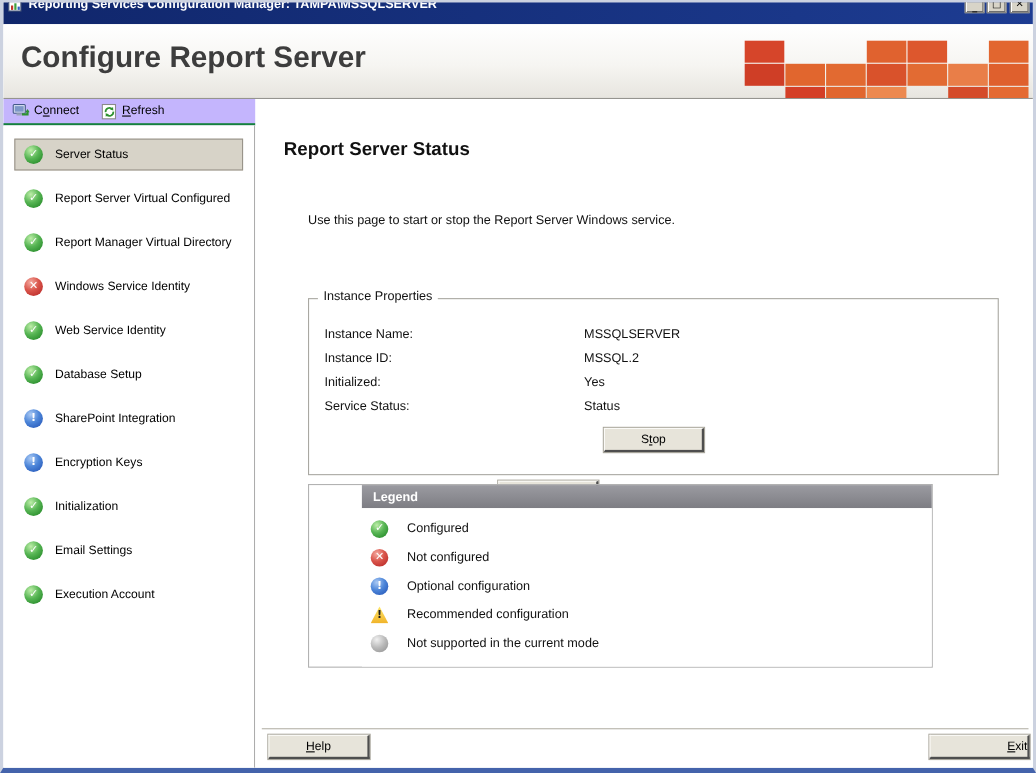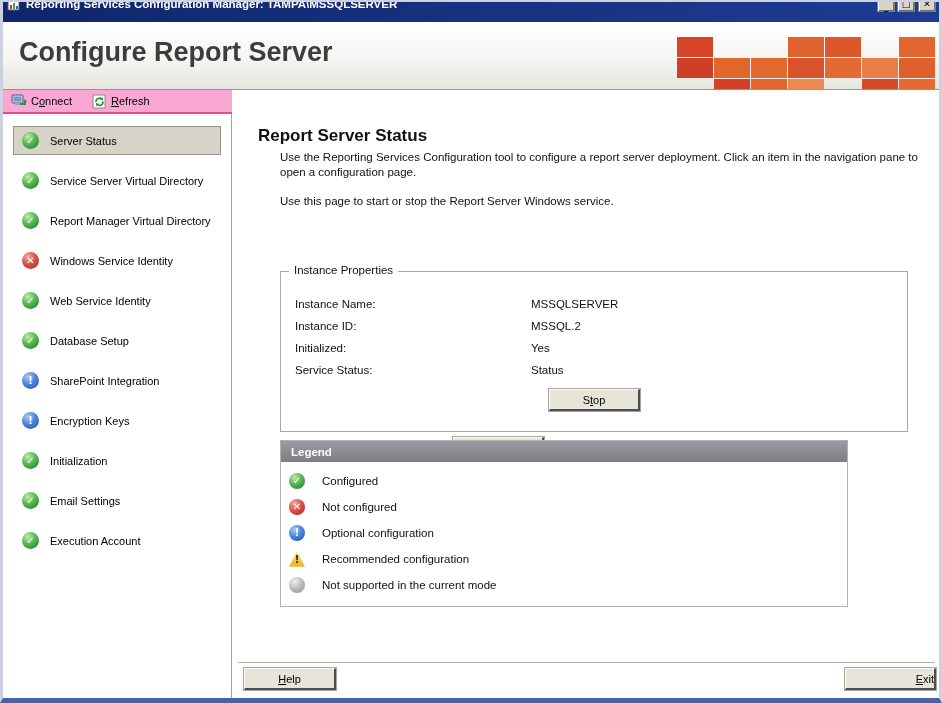--- a/index.html
+++ b/index.html
@@ -39,21 +39,21 @@
     font-size: 27px; font-weight: bold; color: #3d3d3d; letter-spacing: 0;
   }
   .mosaic {
     position: absolute; right: 4px; top: 15px;
     display: grid; grid-template-columns: repeat(7, 36px); grid-auto-rows: 20px; gap: 1px;
   }
   .mcell { width: 36px; height: 20px; }
   
   .toolbar {
     position: absolute; left: 0; top: 88px; width: 259px; height: 24px;
-    background: #f9a8d4; border-bottom: 2px solid #ec4899;
+    background: #c4b5fd; border-bottom: 2px solid #15803d;
     display: flex; align-items: center; gap: 20px; padding: 0 0 0 8px;
   }
   .tool-btn { display: flex; align-items: center; gap: 4px; font-size: 11px; color: #000; cursor: default; }
   .tool-btn svg { flex: none; }
   .mn { text-decoration: underline; }
   
   .sidebar {
     position: absolute; left: 0; top: 112px; width: 229px; bottom: 0;
     background: #fff; border-right: 1px solid #a3a3a3; padding-top: 12px;
   }
@@ -93,21 +93,21 @@
     position: relative; background: #e7e4da; font-size: 11px; color: #000;
     border-top: 1px solid #fbfaf7; border-left: 1px solid #fbfaf7;
     border-right: 2px solid #4e4e4e; border-bottom: 2px solid #4e4e4e;
     box-shadow: 0 0 0 1px #a9a69c;
     display: flex; align-items: center; justify-content: center; cursor: default;
   }
   .btn.disabled { color: #9b9a90; text-shadow: 1px 1px 0 #fff; margin-top: 48px; }
   .btn-start { position: absolute; left: 172px; top: 117px; width: 91px; height: 22px; }
   .btn-stop  { position: absolute; left: 268px; top: 117px; width: 91px; height: 22px; }
   
-  .legend { position: absolute; left: 48px; top: 350px; width: 568px; border: 1px solid #b2b2b2; }
+  .legend { position: absolute; left: 48px; top: 350px; width: 568px; border: 1px solid #b2b2b2; padding-left: 48px; }
   .legend-header {
     height: 21px; background: linear-gradient(#9b9ba1, #7d7d83);
     color: #fff; font-weight: bold; font-size: 11.5px;
     display: flex; align-items: center; padding-left: 10px;
   }
   .legend-body { background: #fff; padding: 6px 0 8px 0; }
   .legend-row { display: flex; align-items: center; gap: 17px; height: 26px; padding-left: 8px; font-size: 11.5px; color: #111; }
   .legend-row .ic { width: 16px; height: 16px; }
   
   .footer-sep { position: absolute; left: 6px; right: 4px; top: 572px; border-top: 1px solid #b5b2a8; }
@@ -214,21 +214,21 @@
 
   <div class="sidebar">
 
       <div class="nav-item selected">
         <span class="ic ic-ok">✓</span>
         <span class="nav-label">Server Status</span>
       </div>
 
       <div class="nav-item">
         <span class="ic ic-ok">✓</span>
-        <span class="nav-label">Service Server Virtual Directory</span>
+        <span class="nav-label">Report Server Virtual Configured</span>
       </div>
 
       <div class="nav-item">
         <span class="ic ic-ok">✓</span>
         <span class="nav-label">Report Manager Virtual Directory</span>
       </div>
 
       <div class="nav-item">
         <span class="ic ic-error">✕</span>
         <span class="nav-label">Windows Service Identity</span>
@@ -266,21 +266,20 @@
 
       <div class="nav-item">
         <span class="ic ic-ok">✓</span>
         <span class="nav-label">Execution Account</span>
       </div>
 
   </div>
 
   <div class="content">
     <h2>Report Server Status</h2>
-    <p class="intro p1">Use the Reporting Services Configuration tool to configure a report server deployment. Click an item in the navigation pane to open a configuration page.</p>
     <p class="intro p2">Use this page to start or stop the Report Server Windows service.</p>
 
     <div class="groupbox">
       <span class="gb-title">Instance Properties</span>
       <div class="gb-fields">
 
           <div class="gb-row">
             <span class="f-label">Instance Name:</span>
             <span class="f-value">MSSQLSERVER</span>
           </div>

